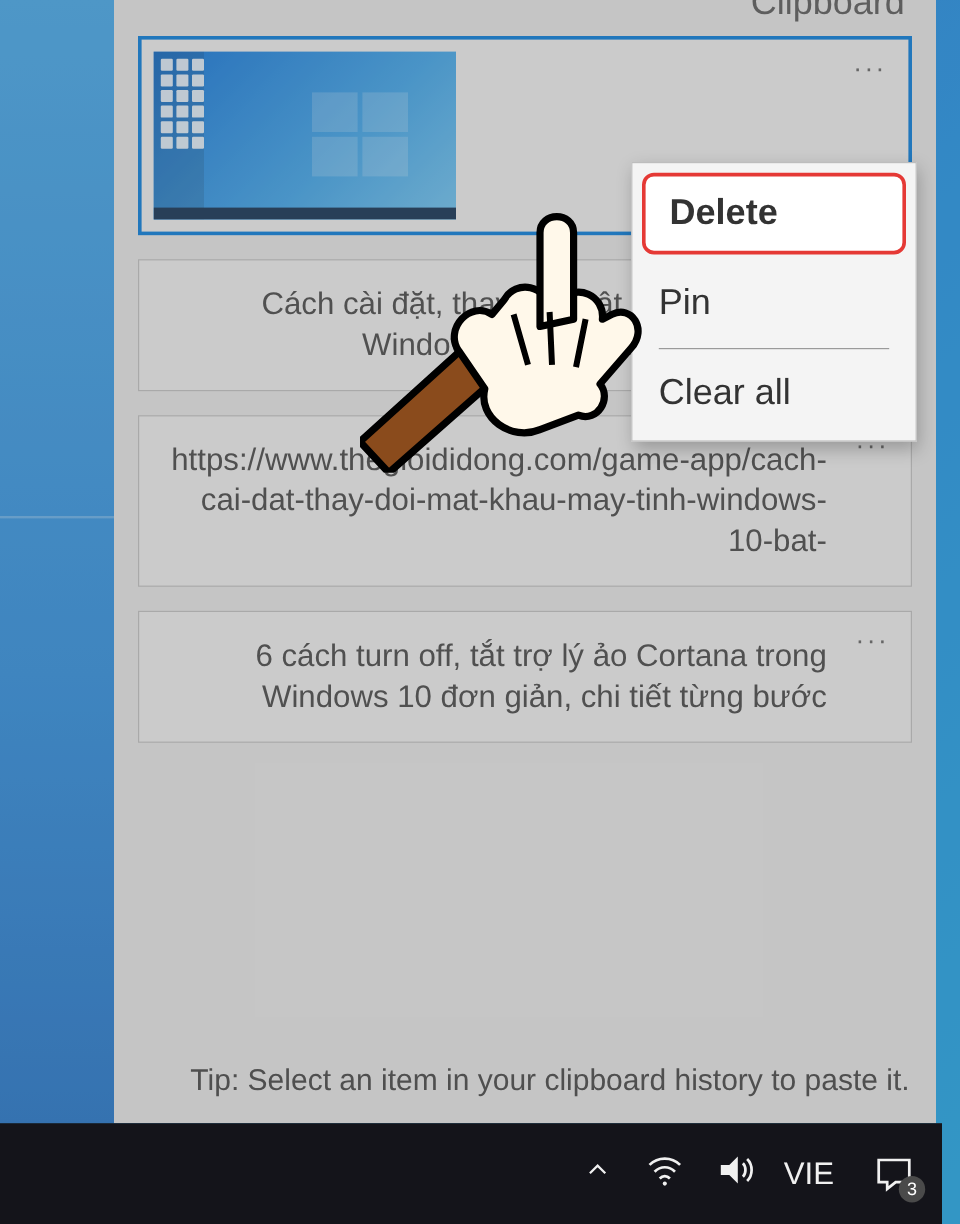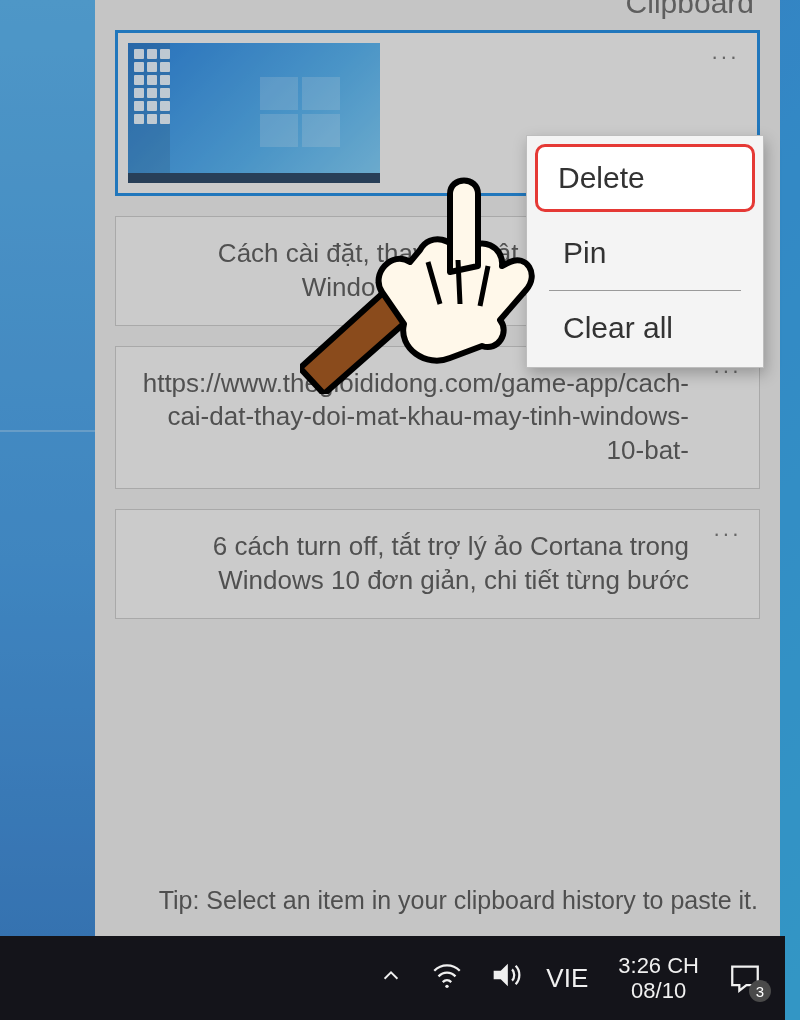--- a/index.html
+++ b/index.html
@@ -125,31 +125,32 @@
     top: 135px;
     right: 36px;
     width: 238px;
     background: #f4f4f4;
     border: 1px solid #bdbdbd;
     box-shadow: 2px 6px 14px rgba(0,0,0,0.25);
     z-index: 40;
     padding: 6px 0;
   }
   .ctx-item {
-    padding: 16px 36px;
+    padding: 16px 22px;
     font-size: 30px;
     color: #333;
     cursor: pointer;
   }
   .ctx-item.delete {
     border: 3px solid #e53935;
     border-radius: 10px;
     margin: 2px 8px 8px 8px;
     padding: 14px 20px;
     background:#fff;
+    font-weight:bold;
   }
   .ctx-divider {
     height:1px;
     background:#9a9a9a;
     margin: 4px 22px;
   }
   
   .taskbar {
     position:absolute;
     left:0;right:15px;bottom:0;
@@ -337,23 +338,19 @@
       </svg>
   </div>
   <div class="tray-sound">
     <svg viewBox="0 0 24 24">
         <path d="M4 9 L4 15 L9 15 L14 20 L14 4 L9 9 Z" fill="#f0f0f0" stroke="none"></path>
         <path d="M17 8 C19 10 19 14 17 16"></path>
         <path d="M19.5 5.5 C23 9 23 15 19.5 18.5"></path>
       </svg>
   </div>
   <div class="tray-lang">VIE</div>
-  <div class="tray-clock">
-    <div>3:26 CH</div>
-    <div>08/10</div>
-  </div>
   <div class="tray-action">
     <svg viewBox="0 0 24 24">
         <path d="M3 4 H21 V17 H13 L8 21 V17 H3 Z"></path>
       </svg>
     <div class="badge">3</div>
   </div>
 </div>
 
 </body></html>

